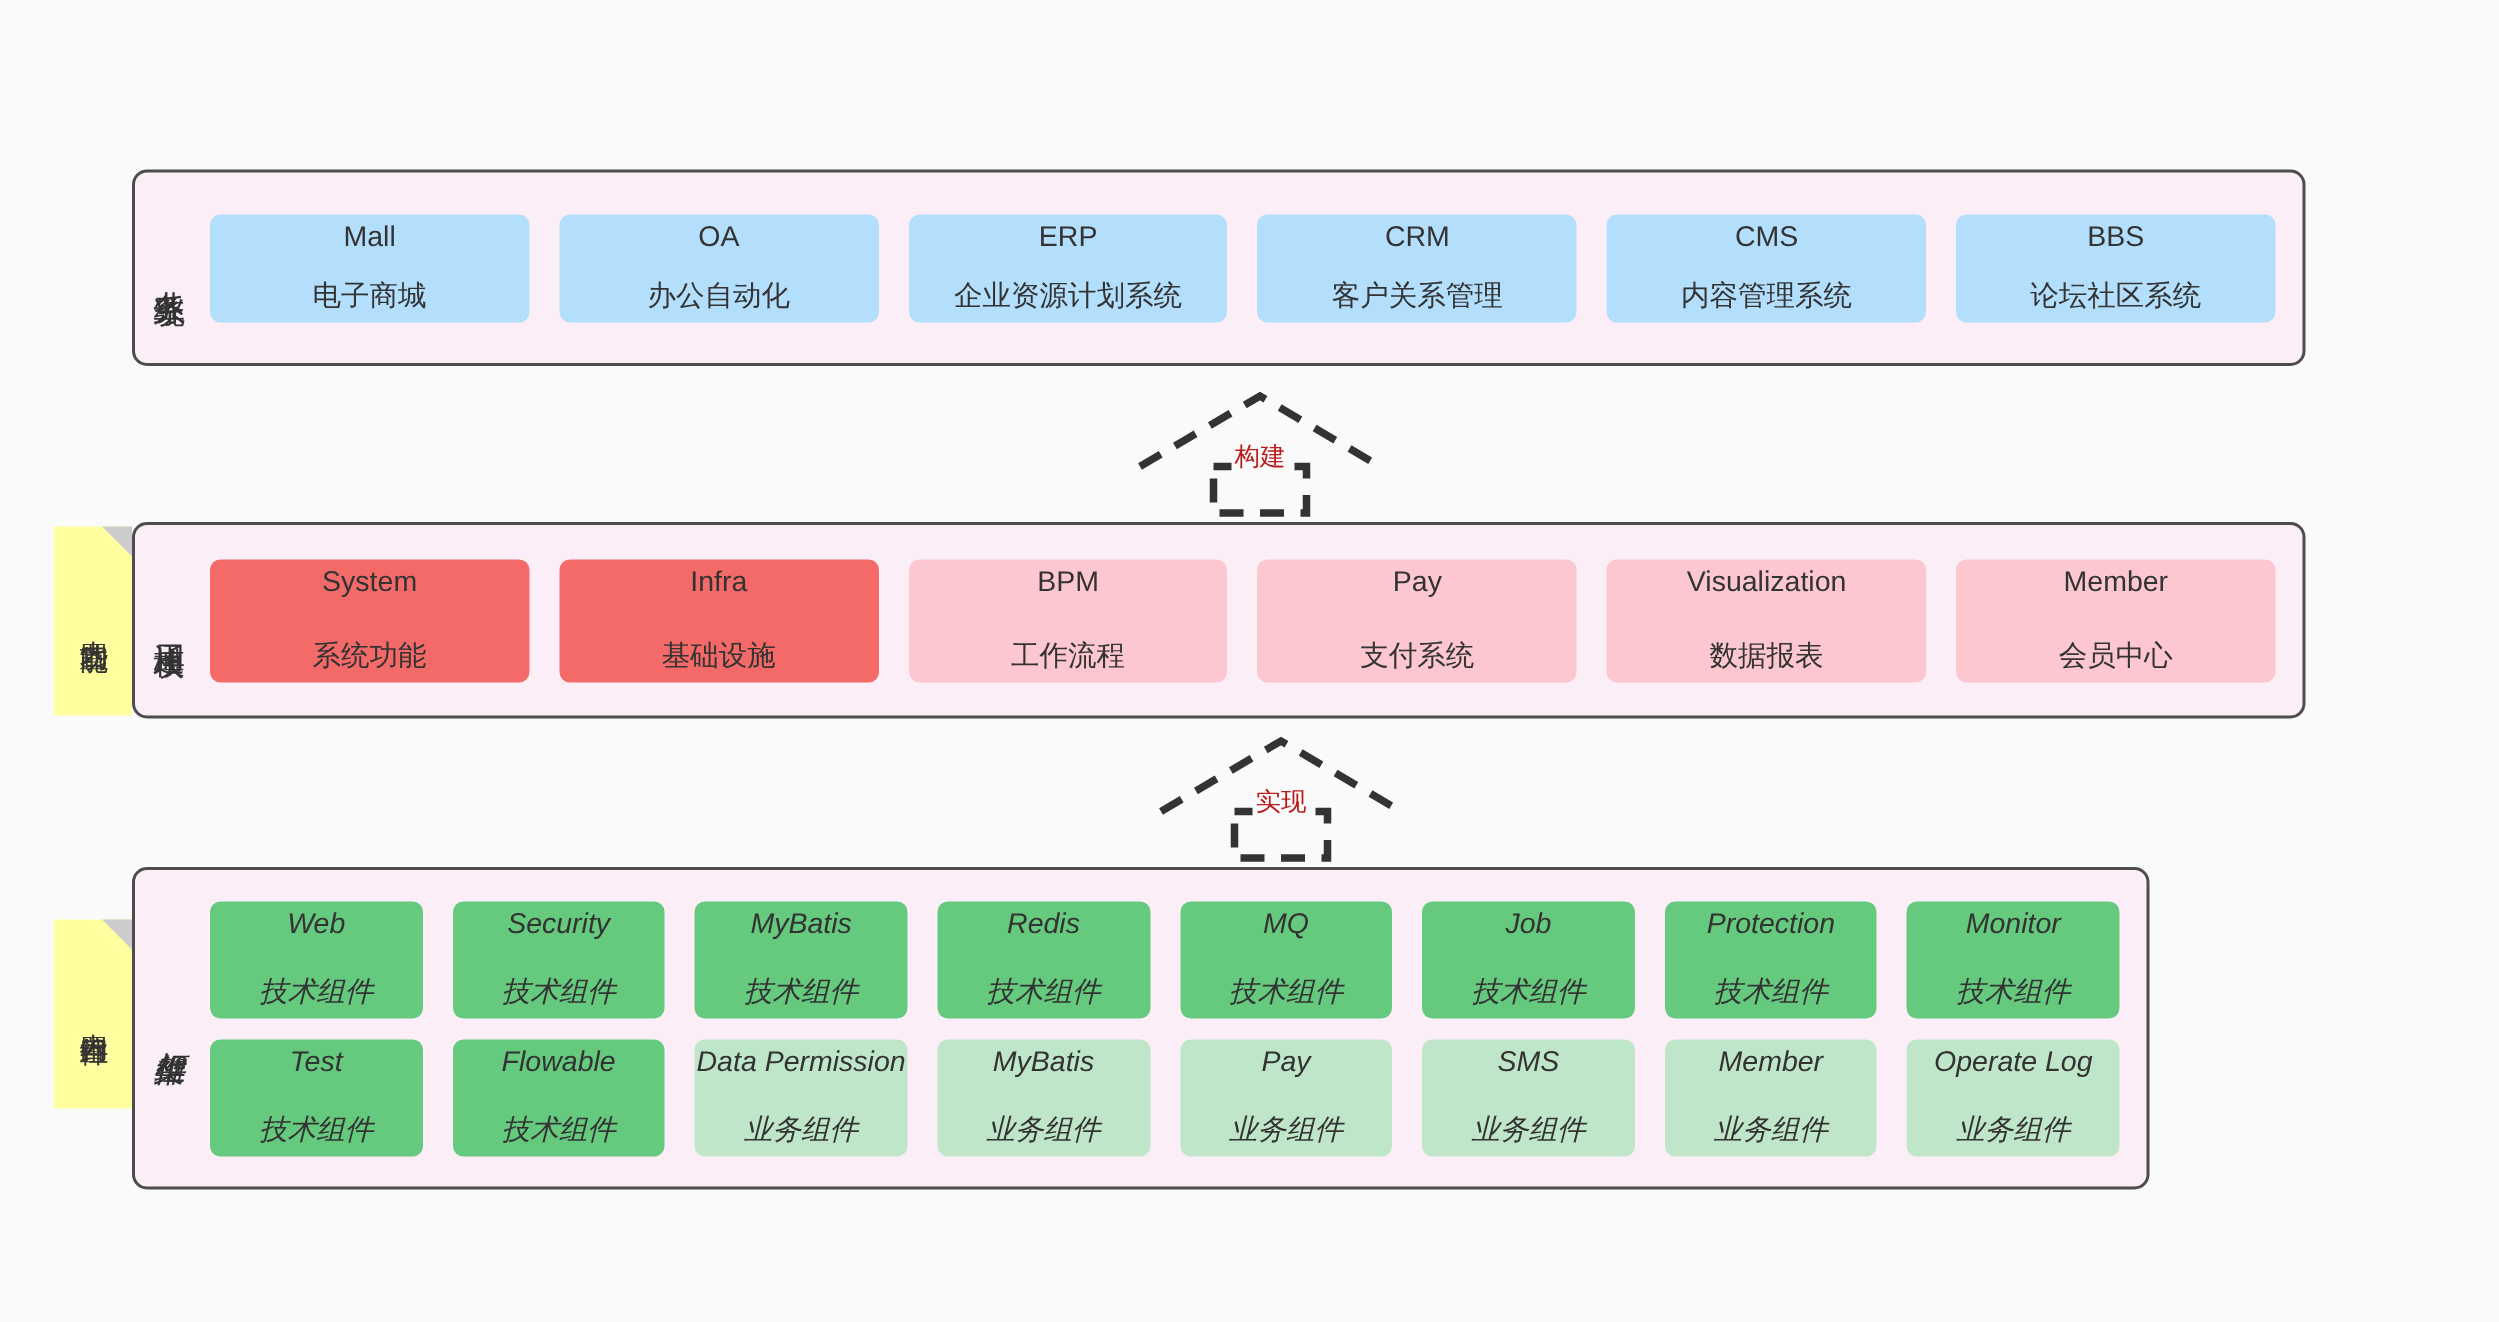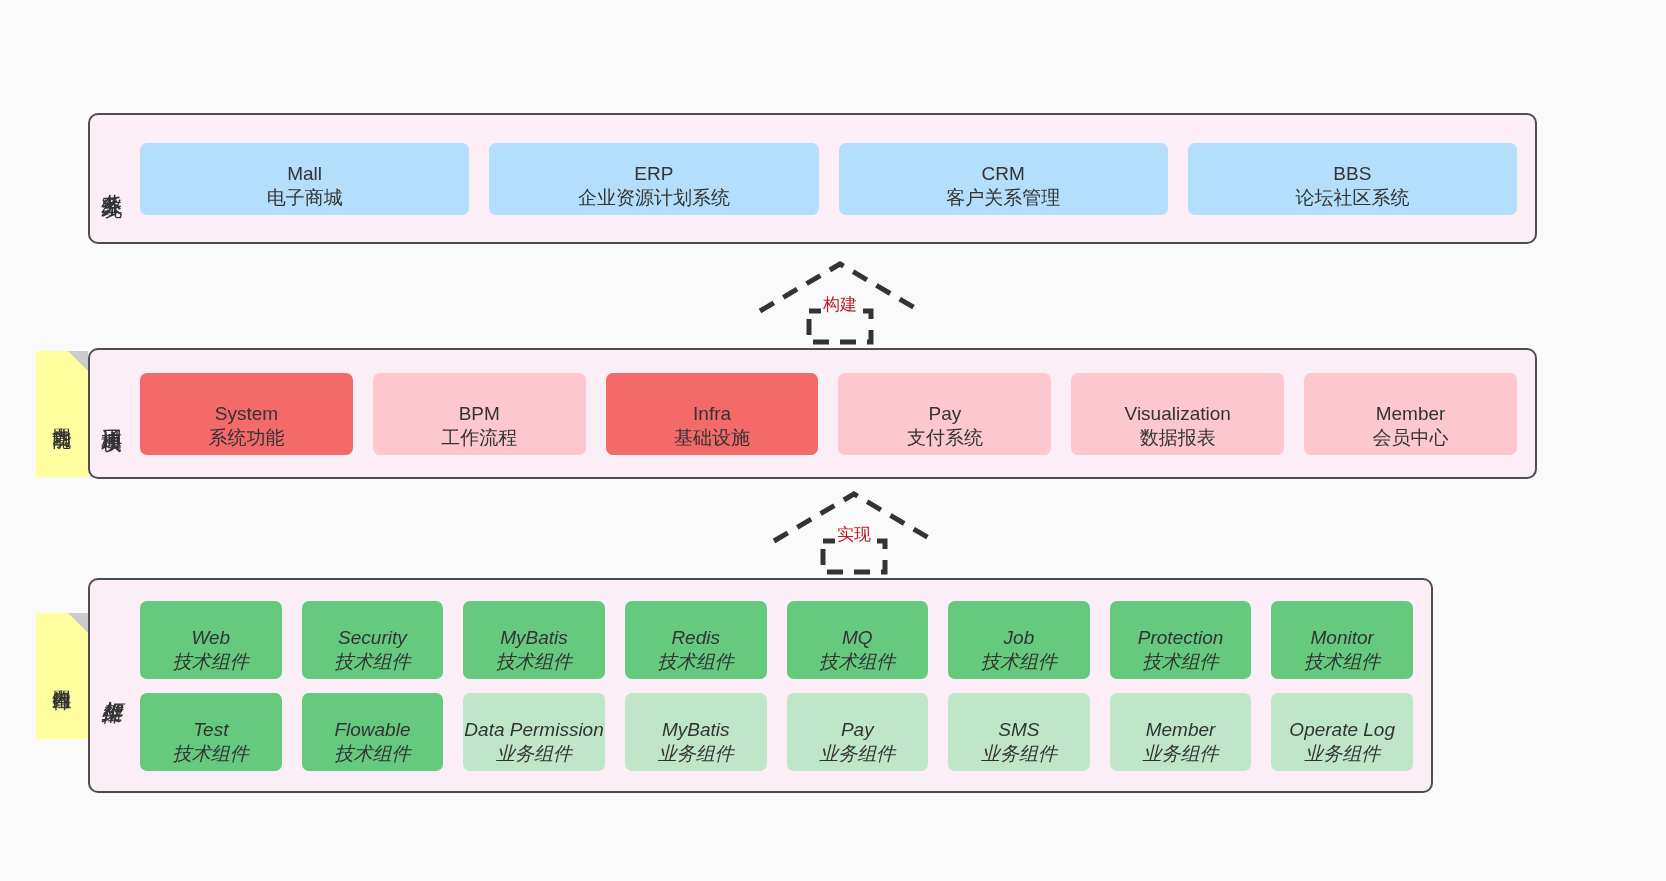--- a/index.html
+++ b/index.html
@@ -65,21 +65,21 @@
     align-items: stretch;
     gap: 20px;
   }
 
   .cell {
     flex: 1 1 0;
     border-radius: 7px;
     display: flex;
     flex-direction: column;
     align-items: center;
-    justify-content: flex-end;
+    justify-content: space-between;
     text-align: center;
     font-size: 19px;
     line-height: 1.28;
     color: #333333;
     padding: 4px 0;
     box-sizing: border-box;
     user-select: none;
   }
   .cell .t1 { display: block; }
   .cell .t2 { display: block; }
@@ -163,26 +163,34 @@
 
   <div class="layer" id="layer-business">
     <div class="layer-label">业务系统</div>
     <div class="layer-body">
       <div class="row">
         <div class="cell c-blue">
           <span class="t1">Mall</span>
           <span class="t2">电子商城</span>
         </div>
         <div class="cell c-blue">
+          <span class="t1">OA</span>
+          <span class="t2">办公自动化</span>
+        </div>
+        <div class="cell c-blue">
           <span class="t1">ERP</span>
           <span class="t2">企业资源计划系统</span>
         </div>
         <div class="cell c-blue">
           <span class="t1">CRM</span>
           <span class="t2">客户关系管理</span>
+        </div>
+        <div class="cell c-blue">
+          <span class="t1">CMS</span>
+          <span class="t2">内容管理系统</span>
         </div>
         <div class="cell c-blue">
           <span class="t1">BBS</span>
           <span class="t2">论坛社区系统</span>
         </div>
       </div>
     </div>
   </div>
 
   <div class="connector" id="connector-build">
@@ -196,27 +204,27 @@
   <div class="sticky" id="sticky-common">内置功能</div>
 
   <div class="layer" id="layer-common">
     <div class="layer-label">通用模块</div>
     <div class="layer-body">
       <div class="row">
         <div class="cell c-red">
           <span class="t1">System</span>
           <span class="t2">系统功能</span>
         </div>
+        <div class="cell c-red">
+          <span class="t1">Infra</span>
+          <span class="t2">基础设施</span>
+        </div>
         <div class="cell c-pink">
           <span class="t1">BPM</span>
           <span class="t2">工作流程</span>
-        </div>
-        <div class="cell c-red">
-          <span class="t1">Infra</span>
-          <span class="t2">基础设施</span>
         </div>
         <div class="cell c-pink">
           <span class="t1">Pay</span>
           <span class="t2">支付系统</span>
         </div>
         <div class="cell c-pink">
           <span class="t1">Visualization</span>
           <span class="t2">数据报表</span>
         </div>
         <div class="cell c-pink">

